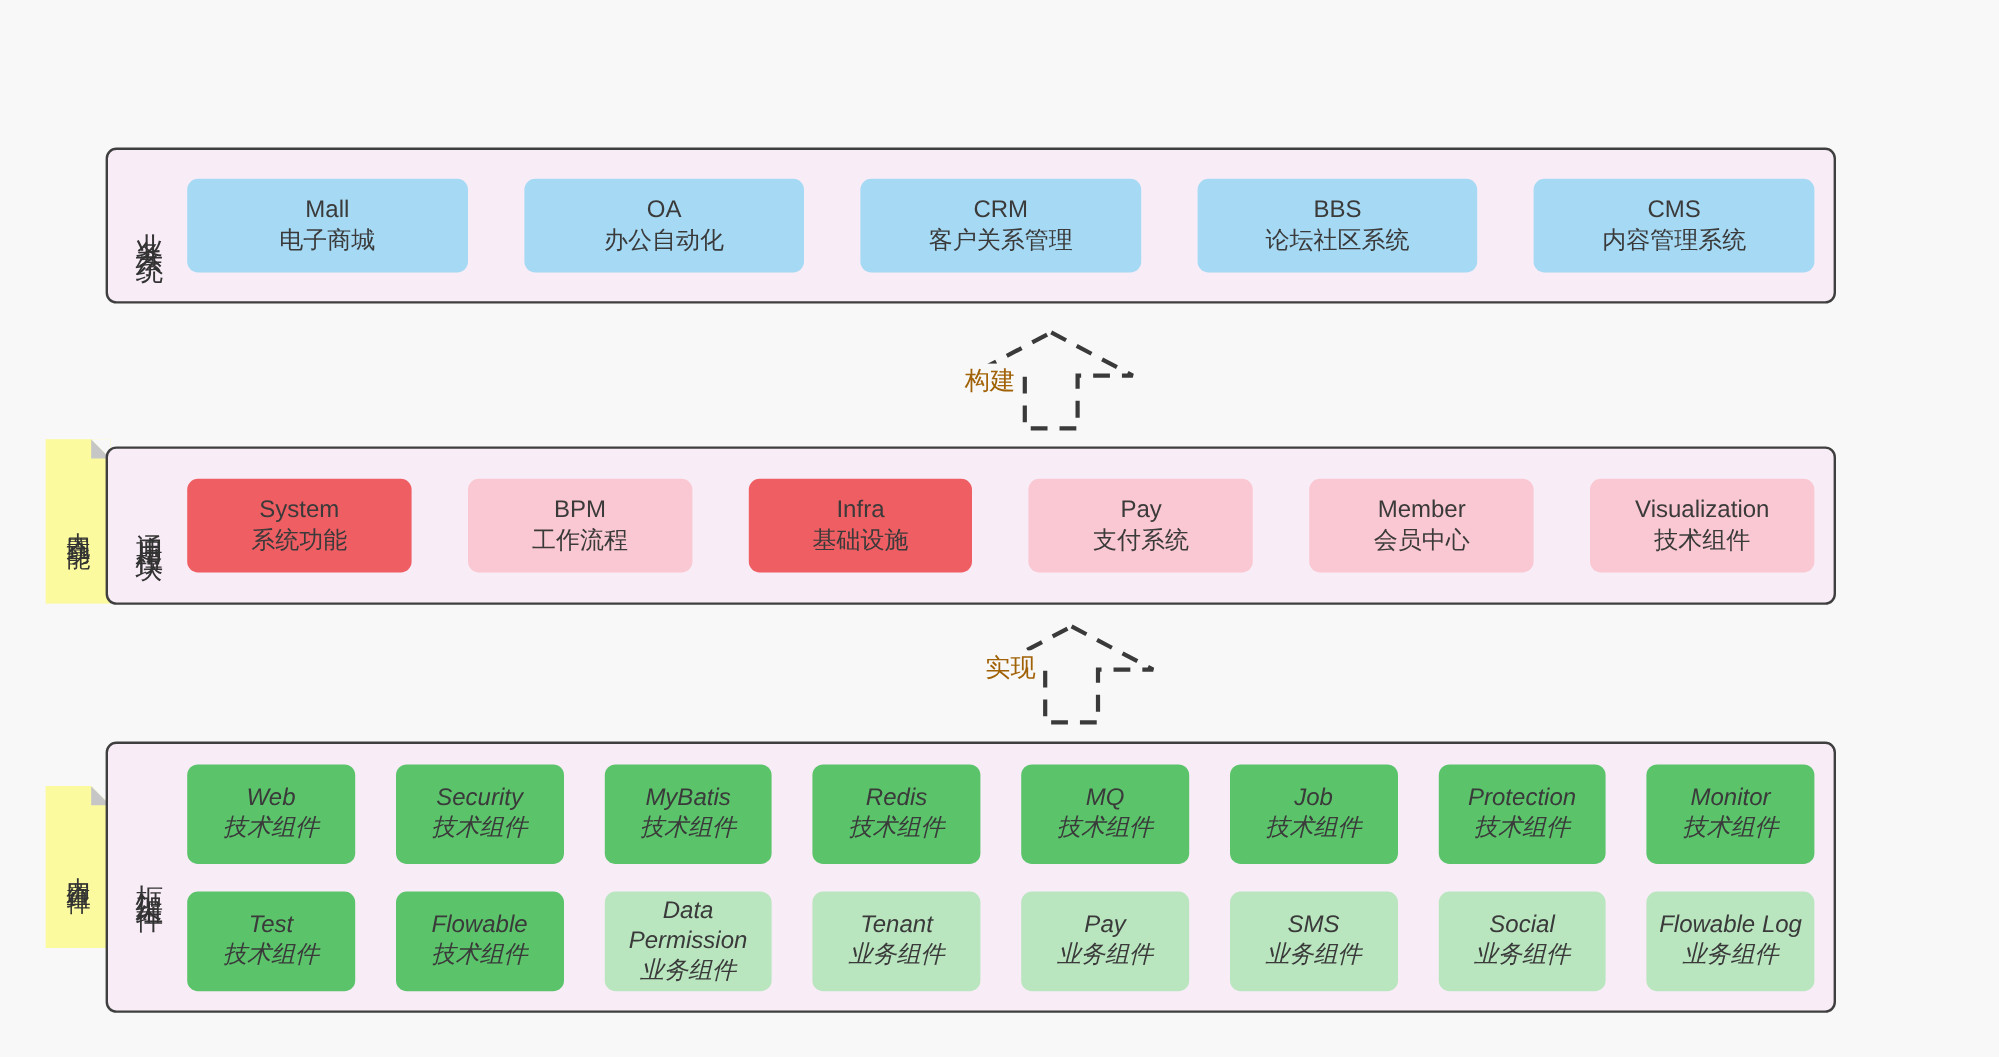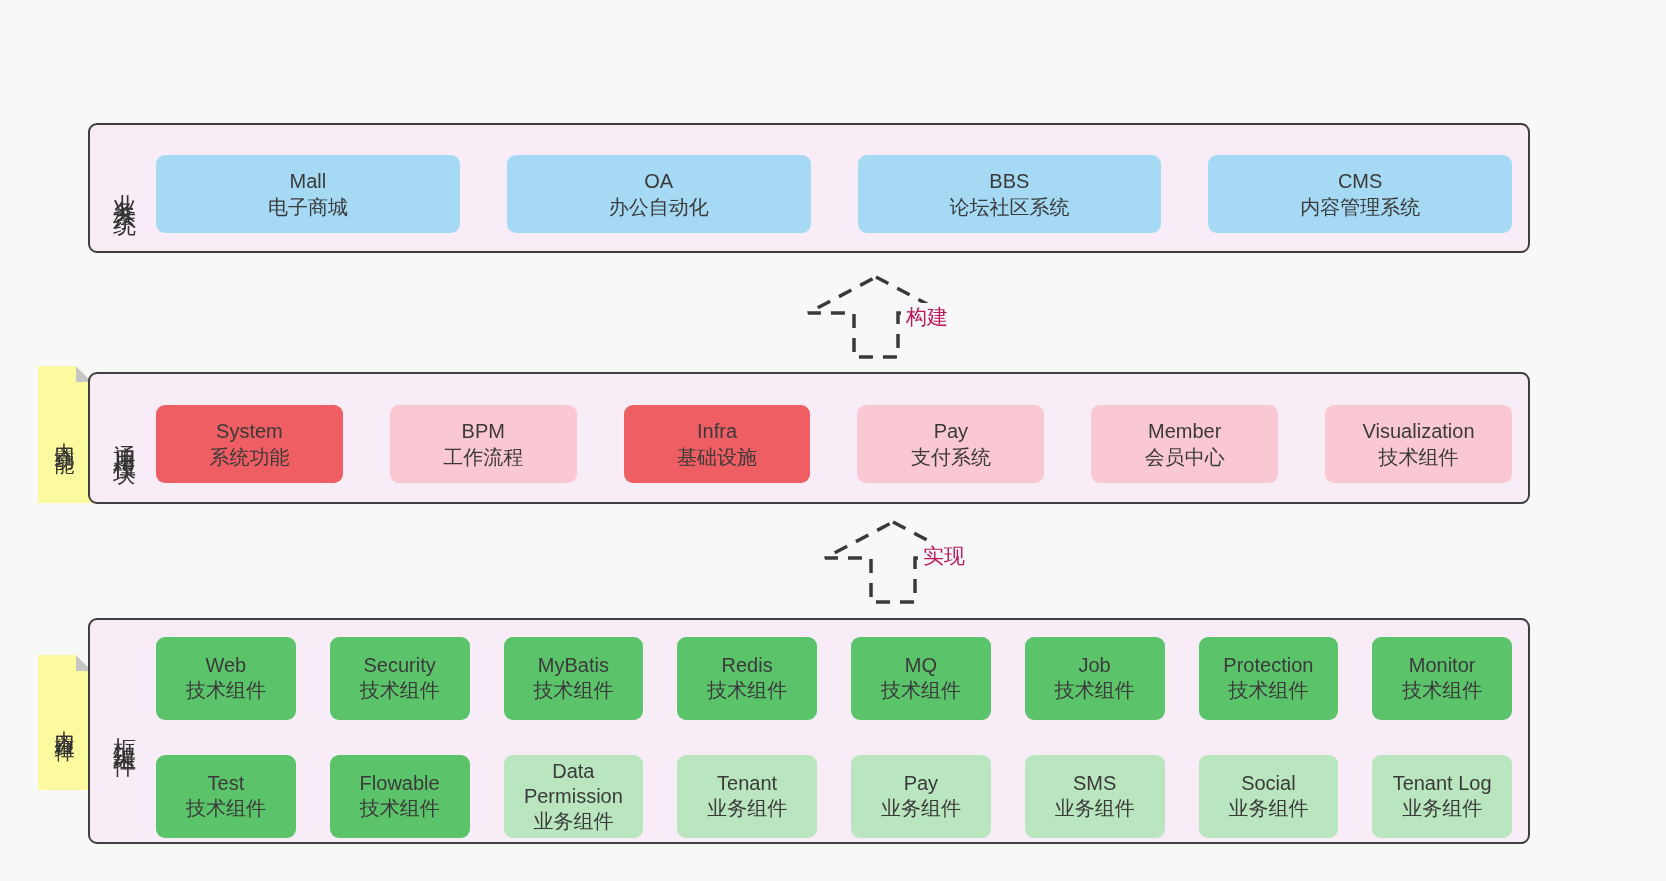--- a/index.html
+++ b/index.html
@@ -17,26 +17,26 @@
   .band1{top:123px;height:130px;}
   .band2{top:372px;height:132px;}
   .band3{top:618px;height:226px;}
   .band-label{
     writing-mode:vertical-lr;text-orientation:upright;
     font-size:23px;letter-spacing:6px;color:#333;flex:0 0 auto;
     margin:0 14px 0 2px;line-height:34px;white-space:nowrap;
   }
   .row{display:flex;flex:1;gap:47px;}
   .rows{flex:1;display:flex;flex-direction:column;gap:23px;}
-  .band3 .row{gap:34px;}
+  .band3 .row{gap:34px;font-style:italic;}
   
   .box{
     flex:1;height:78px;border-radius:9px;
     display:flex;flex-direction:column;justify-content:center;align-items:center;
-    text-align:center;font-size:20px;line-height:1.3;padding:0 6px;box-sizing:border-box;margin-top:12px;
+    text-align:center;font-size:20px;line-height:1.3;padding:0 6px;box-sizing:border-box;
   }
   .band3 .box{height:83px;line-height:1.25;}
   .box.blue{background:#a6d9f4;}
   .box.red{background:#ef5e63;}
   .box.pink{background:#fac8d2;}
   .box.green{background:#5bc46b;}
   .box.lightgreen{background:#b9e5bf;}
   
   .note{
     position:absolute;left:38px;width:54px;background:#fbfa9e;z-index:1;
@@ -50,22 +50,22 @@
   }
   .fold-cut{position:absolute;top:0;right:0;width:0;height:0;
     border-top:16px solid #f8f8f8;border-left:16px solid transparent;}
   .fold{position:absolute;top:0;right:0;width:0;height:0;
     border-bottom:16px solid #c6c6c6;border-right:16px solid transparent;}
   
   .arrow-svg{position:absolute;width:150px;height:90px;z-index:1;}
   .arrow1{left:801px;top:272px;}
   .arrow2{left:818px;top:517px;}
   .arrow-label{
-    position:absolute;width:150px;display:flex;justify-content:flex-end;z-index:3;
-    font-size:21px;color:#be185d;
+    position:absolute;width:150px;display:flex;justify-content:flex-start;z-index:3;
+    font-size:21px;color:#a16207;
   }
   .arrow-label span{background:#f8f8f8;padding:0 3px;}
   .arrow-label-1{left:801px;top:303px;}
   .arrow-label-2{left:818px;top:542px;}
 </style>
 </head>
 <body>
 
 <div class="stage">
 
@@ -74,20 +74,24 @@
     <div class="row">
       <div class="box blue">
         <div>Mall</div>
         <div>电子商城</div>
       </div>
       <div class="box blue">
         <div>OA</div>
         <div>办公自动化</div>
       </div>
       <div class="box blue">
+        <div>CRM</div>
+        <div>客户关系管理</div>
+      </div>
+      <div class="box blue">
         <div>BBS</div>
         <div>论坛社区系统</div>
       </div>
       <div class="box blue">
         <div>CMS</div>
         <div>内容管理系统</div>
       </div>
     </div>
   </section>
 
@@ -205,20 +209,20 @@
         </div>
         <div class="box lightgreen">
           <div>SMS</div>
           <div>业务组件</div>
         </div>
         <div class="box lightgreen">
           <div>Social</div>
           <div>业务组件</div>
         </div>
         <div class="box lightgreen">
-          <div>Tenant Log</div>
+          <div>Flowable Log</div>
           <div>业务组件</div>
         </div>
       </div>
     </div>
   </section>
 
 </div>
 
 </body></html>

